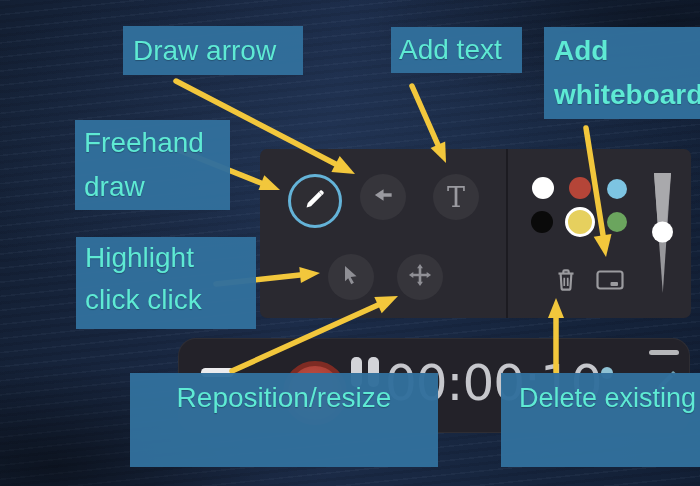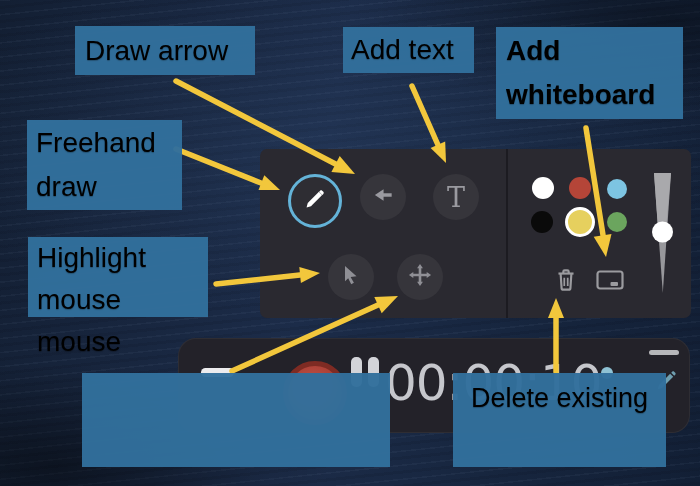--- a/index.html
+++ b/index.html
@@ -72,28 +72,29 @@
   .rec-min { position:absolute; left:470px; top:11px; width:30px; height:5px; border-radius:2.5px; background:#b6b7ba; }
   .rec-pen { position:absolute; left:475px; top:28px; }
 
   
   .arrows { position:absolute; left:0; top:0; z-index:50; pointer-events:none; }
 
   
   .label {
     position:absolute; z-index:60;
     background:rgba(50,111,156,0.97);
-    color:#000000; font-size:28px; line-height:44px;
+    color:#5eead4; font-size:28px; line-height:44px;
     text-shadow:0 1px 1px rgba(0,0,0,0.25);
+    margin-left:48px;
   }
   .lbl-draw-arrow   { left:75px;  top:26px;  width:180px; height:49px; line-height:49px; padding-left:10px; }
   .lbl-add-text     { left:343px; top:27px;  width:131px; height:46px; line-height:46px; padding-left:8px; }
   .lbl-whiteboard   { left:496px; top:27px;  width:187px; height:92px; padding:2px 0 0 10px;font-weight:bold; }
   .lbl-freehand     { left:27px;  top:120px; width:155px; height:90px; padding:1px 0 0 9px; }
-  .lbl-highlight    { left:28px;  top:237px; width:180px; height:80px; line-height:42px; padding-left:9px; }
+  .lbl-highlight    { left:28px;  top:237px; width:180px; height:92px; line-height:42px; padding-left:9px; }
   .lbl-reposition   { left:82px;  top:373px; width:308px; height:94px; text-align:center; padding-top:3px; }
   .lbl-delete       { left:453px; top:373px; width:213px; height:94px; text-align:center; padding-top:3px; font-size:27px; }
 </style>
 </head>
 <body>
 
 <div class="panel">
   <div class="divider"></div>
 
   <div class="tool-btn pencil">
@@ -229,21 +230,22 @@
   <div>whiteboard</div>
 </div>
 
 <div class="label lbl-freehand">
   <div>Freehand</div>
   <div>draw</div>
 </div>
 
 <div class="label lbl-highlight">
   <div>Highlight</div>
-  <div>mouse mouse</div>
+  <div>click click</div>
 </div>
 
 <div class="label lbl-reposition">
+  <div>Reposition/resize</div>
 </div>
 
 <div class="label lbl-delete">
   <div>Delete existing</div>
 </div>
 
 </body></html>

